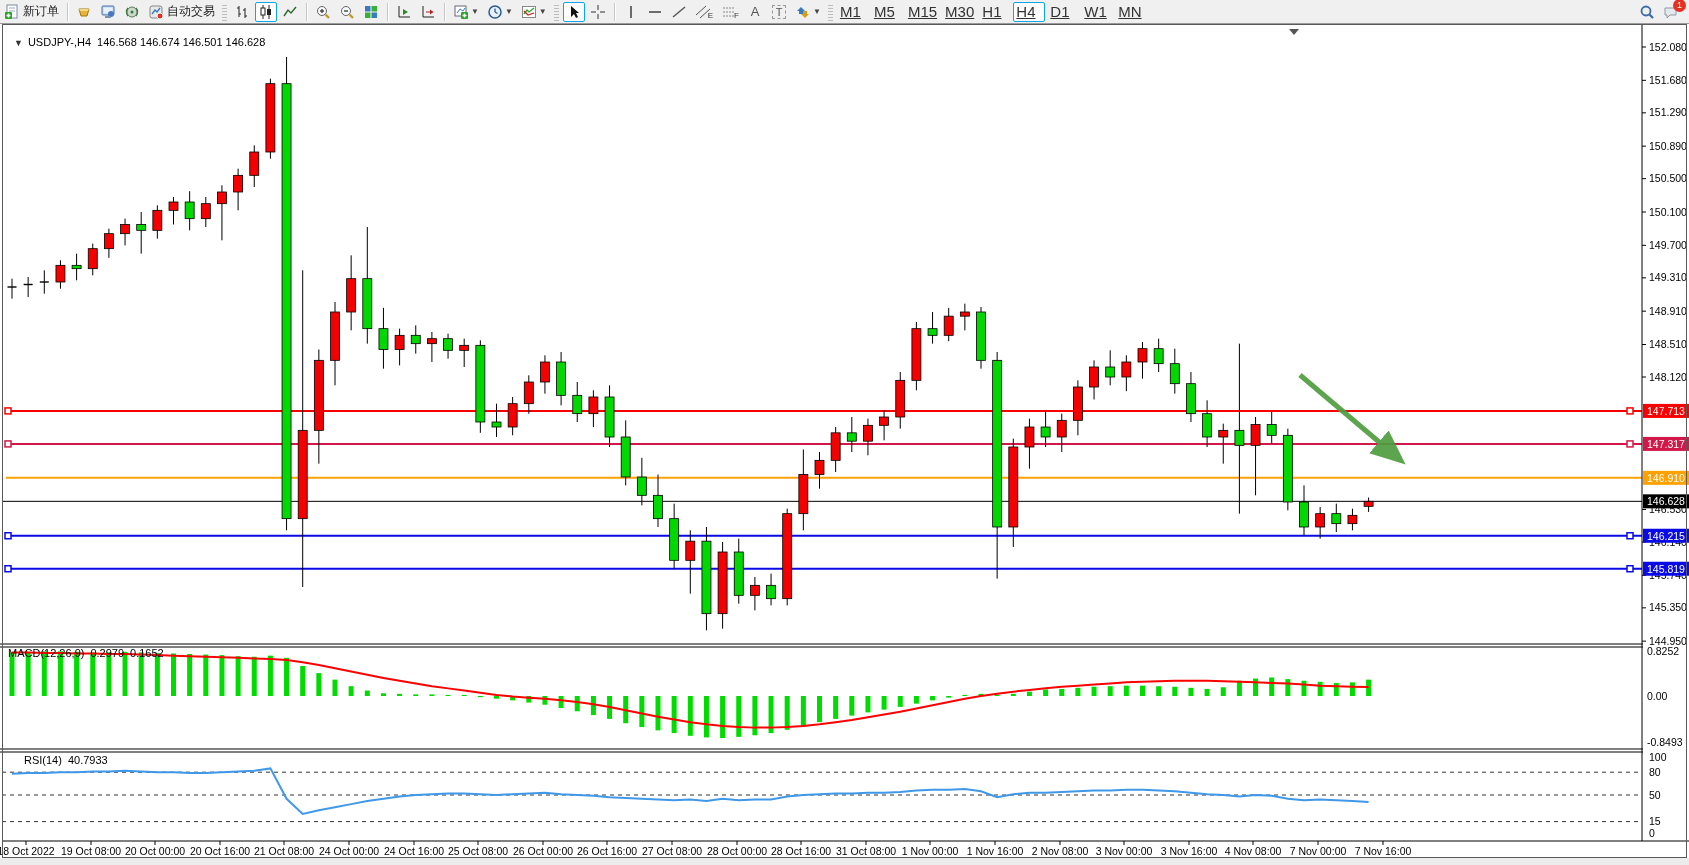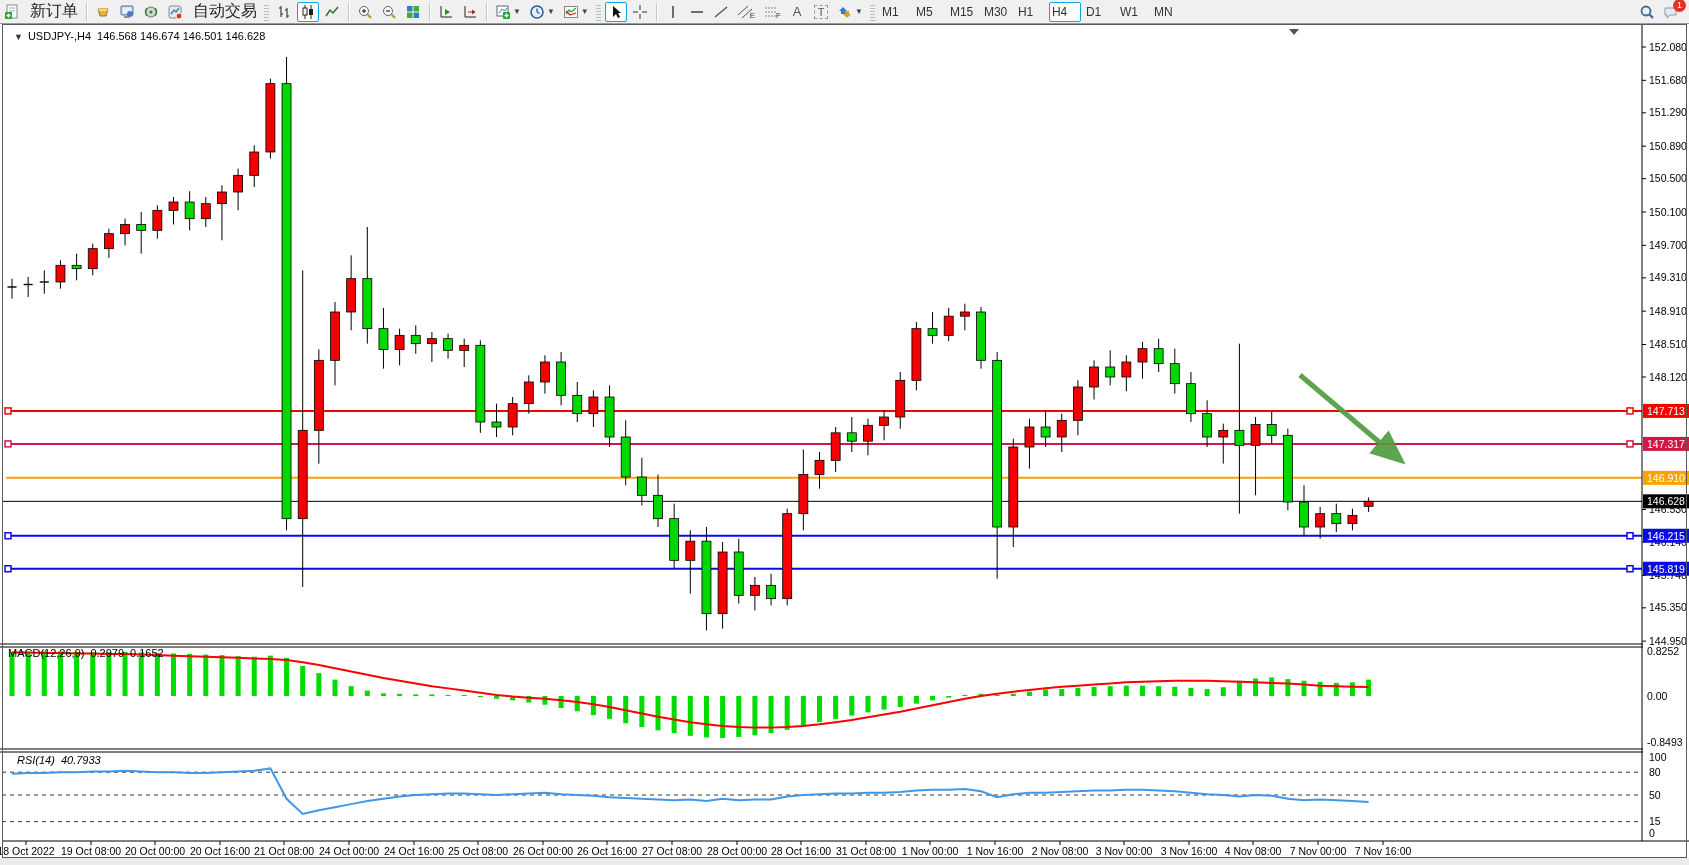--- a/index.html
+++ b/index.html
@@ -4,34 +4,34 @@
 <style>
   html,body{margin:0;padding:0;background:#d4d0c8;}
   #app{position:relative;width:1689px;height:865px;overflow:hidden;background:#fff;
        font-family:"Liberation Sans", sans-serif;}
   
   #toolbar{position:absolute;left:0;top:0;width:1689px;height:24px;background:#f0f0f0;
            display:flex;align-items:center;border-bottom:1px solid #9a9a9a;box-sizing:border-box;}
   .tbtn{height:20px;min-width:22px;padding:0 2px;margin:0 1px;display:flex;align-items:center;
         justify-content:center;border:1px solid transparent;border-radius:2px;box-sizing:border-box;}
   .tbtn.pressed{background:#fdfdfd;border:1px solid #0ea5e9;}
-  .tlabel{font-size:16px;color:#222;margin-left:10px;white-space:nowrap;}
+  .tlabel{font-size:12px;color:#222;margin-left:3px;white-space:nowrap;}
   .sep{width:1px;height:18px;background:#c6c6c6;box-shadow:1px 0 0 #ffffff;margin:0 4px;}
   .grip{width:5px;height:18px;margin:0 3px;
         background:repeating-linear-gradient(0deg,#bdbdbd 0 1px,transparent 1px 3px);}
   .dd{font-size:8px;color:#444;margin-left:2px;}
-  .tf{font-size:12px;color:#333;min-width:26px;}
+  .tf{font-size:15px;color:#333;min-width:26px;text-decoration:underline;}
   #tb-right{margin-left:auto;display:flex;align-items:center;margin-right:6px;}
   .badge{position:absolute;right:-5px;top:-4px;background:#e63022;color:#fff;font-size:9px;
          width:13px;height:13px;border-radius:50%;display:flex;align-items:center;justify-content:center;}
   
   .overlay{position:absolute;font-size:11px;color:#000;white-space:nowrap;z-index:5;}
-  #symbol-line{left:14px;top:30px;}
+  #symbol-line{left:14px;top:36px;}
   #macd-label{left:8px;top:647px;}
-  #rsi-label{left:17px;top:754px;font-style:italic;}
+  #rsi-label{left:24px;top:754px;}
   .ind-val{margin-left:6px;}
   #chart-svg{position:absolute;left:0;top:24px;z-index:1;}
   .menu-caret{color:#333;font-size:9px;margin-right:5px;}
 </style>
 </head>
 <body>
 
 <div id="app">
 
   <div id="toolbar">

